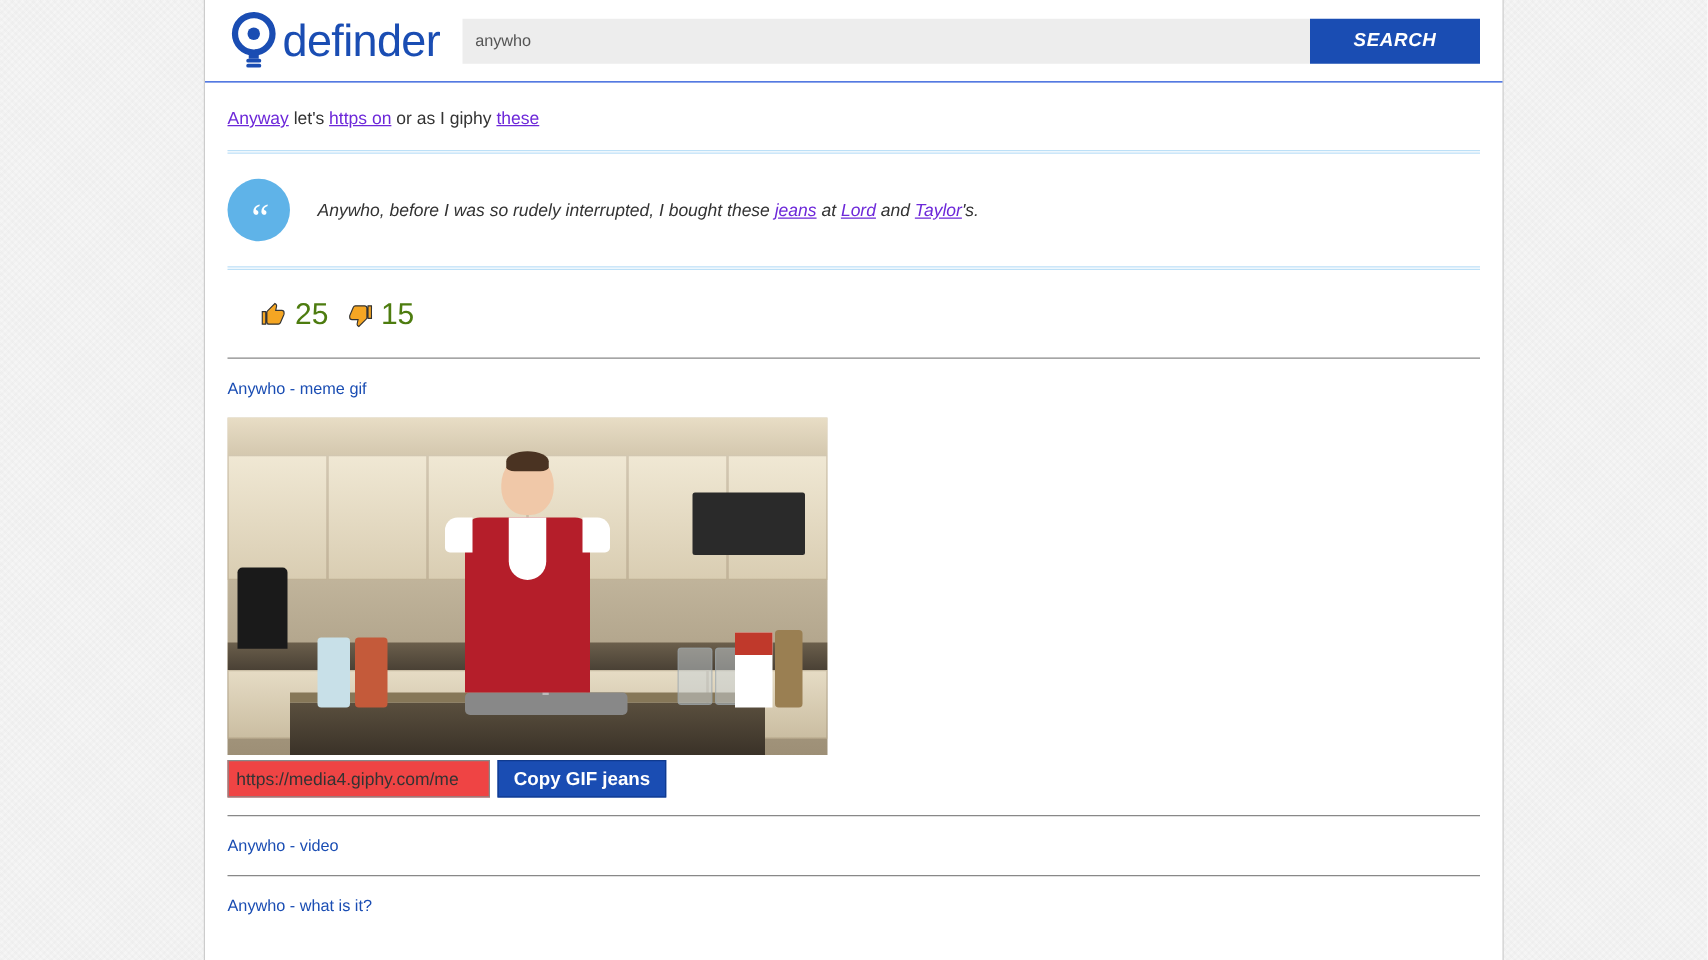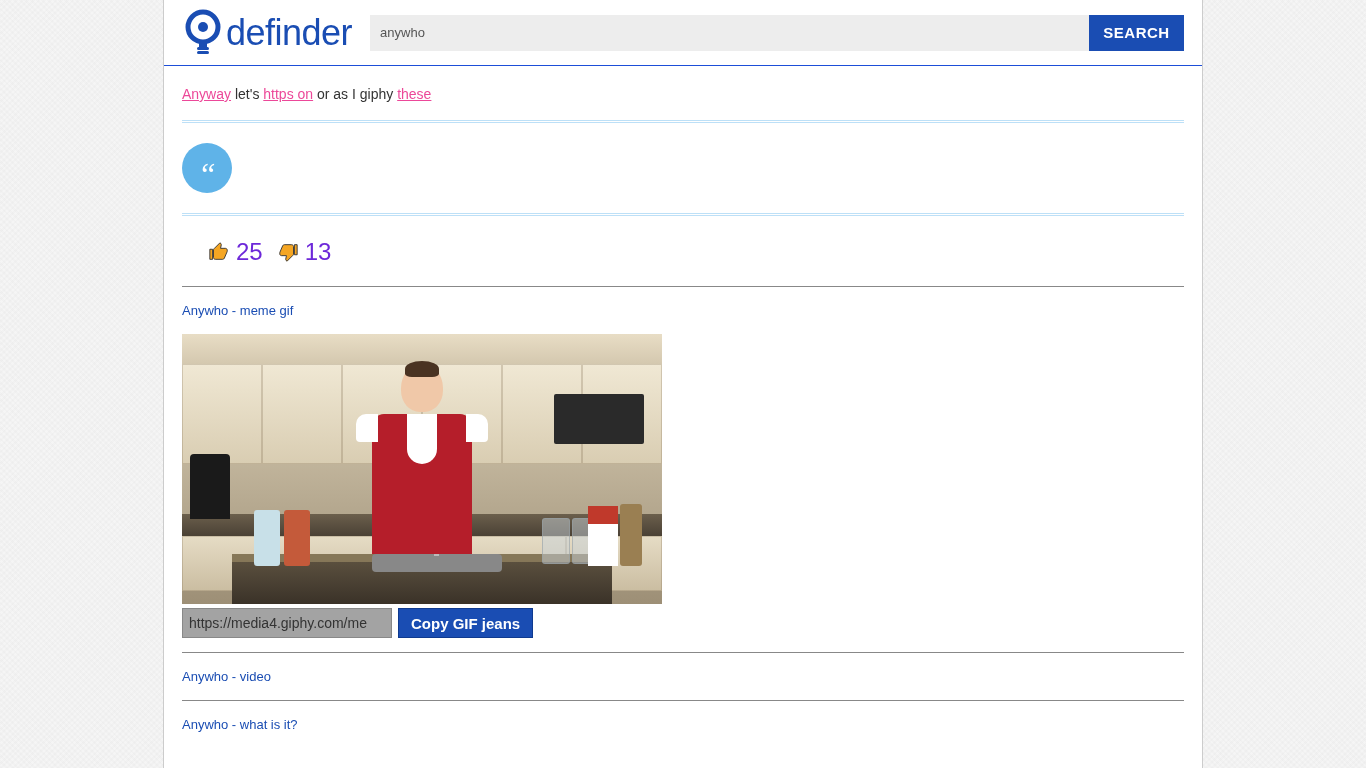--- a/index.html
+++ b/index.html
@@ -58,46 +58,47 @@
       flex: 1;
       height: 36px;
       background: #ededed;
       border: none;
       padding: 0 10px;
       font-size: 13px;
       color: #555;
       outline: none;
     }
     .search-btn {
-      width: 95px;
+      width: 136px;
       height: 36px;
       background: #1a4db3;
       color: #fff;
       border: none;
       font-size: 15px;
       font-weight: bold;
       letter-spacing: 0.5px;
       cursor: pointer;
+      font-style: italic;
     }
     .content {
       padding: 20px 18px 0 18px;
     }
     .title {
       color: #1a4db3;
       font-size: 20px;
       font-weight: normal;
       margin-bottom: 16px;
     }
     .definition-line {
       font-size: 14px;
       color: #333;
       margin-bottom: 18px;
     }
     .definition-line a, .quote-text a {
-      color: #ec4899;
+      color: #6d28d9;
       text-decoration: underline;
     }
     .quote-section {
       border-top: 3px double #bde0f7;
       border-bottom: 3px double #bde0f7;
       padding: 20px 0;
       display: flex;
       align-items: center;
       gap: 22px;
       margin-bottom: 22px;
@@ -129,21 +130,21 @@
       gap: 6px;
       padding-left: 26px;
       padding-bottom: 20px;
     }
     .thumb {
       width: 22px;
       height: 22px;
       display: inline-block;
     }
     .vote-count {
-      color: #6d28d9;
+      color: #4d7c0f;
       font-size: 24px;
       margin-right: 8px;
     }
     .section-divider {
       border: none;
       border-top: 1px solid #888;
       margin: 0;
     }
     .section-heading {
       color: #1a4db3;
@@ -271,21 +272,21 @@
       align-items: stretch;
       margin-top: 4px;
       gap: 6px;
     }
     .gif-url {
       width: 210px;
       height: 30px;
       border: 1px solid #888;
       padding: 0 6px;
       font-size: 14px;
-      background: #a3a3a3;
+      background: #ef4444;
       color: #333;
     }
     .copy-btn {
       height: 30px;
       background: #1a4db3;
       border: 1px solid #0f3a8f;
       color: #fff;
       font-weight: bold;
       font-size: 15px;
       padding: 0 12px;
@@ -317,35 +318,38 @@
   </div>
 
   <div class="content">
 
     <p class="definition-line">
       <a href="#">Anyway</a><span> let's </span><a href="#">https on</a><span> or as I giphy </span><a href="#">these</a>
     </p>
 
     <div class="quote-section">
       <div class="quote-badge">“</div>
+      <div class="quote-text">
+        <span>Anywho, before I was so rudely interrupted, I bought these </span><a href="#">jeans</a><span> at </span><a href="#">Lord</a><span> and </span><a href="#">Taylor</a><span>'s.</span>
+      </div>
     </div>
 
     <div class="votes">
       <span class="thumb">
         <svg viewBox="0 0 24 24">
             <path fill="#f5a623" stroke="#333" stroke-width="1" d="M2 20h3V9H2v11zm19-10c0-1.1-.9-2-2-2h-5.3l.8-3.8v-.3c0-.4-.2-.8-.4-1.1L13 2 6.6 8.4C6.2 8.8 6 9.3 6 9.8V18c0 1.1.9 2 2 2h8c.8 0 1.5-.5 1.8-1.2l3-7c.1-.3.2-.5.2-.8v-1z"></path>
           </svg>
       </span>
       <span class="vote-count">25</span>
       <span class="thumb">
         <svg viewBox="0 0 24 24">
             <path fill="#f5a623" stroke="#333" stroke-width="1" d="M22 4h-3v11h3V4zM3 14c0 1.1.9 2 2 2h5.3l-.8 3.8v.3c0 .4.2.8.4 1.1L11 22l6.4-6.4c.4-.4.6-.9.6-1.4V6c0-1.1-.9-2-2-2H8c-.8 0-1.5.5-1.8 1.2l-3 7c-.1.3-.2.5-.2.8v1z"></path>
           </svg>
       </span>
-      <span class="vote-count">13</span>
+      <span class="vote-count">15</span>
     </div>
 
     <hr class="section-divider">
     <h2 class="section-heading">Anywho - meme gif</h2>
 
     <div class="gif-block">
       <div class="gif-image">
         <div class="ceiling"></div>
         <div class="cabinets-top">
             <div></div>

